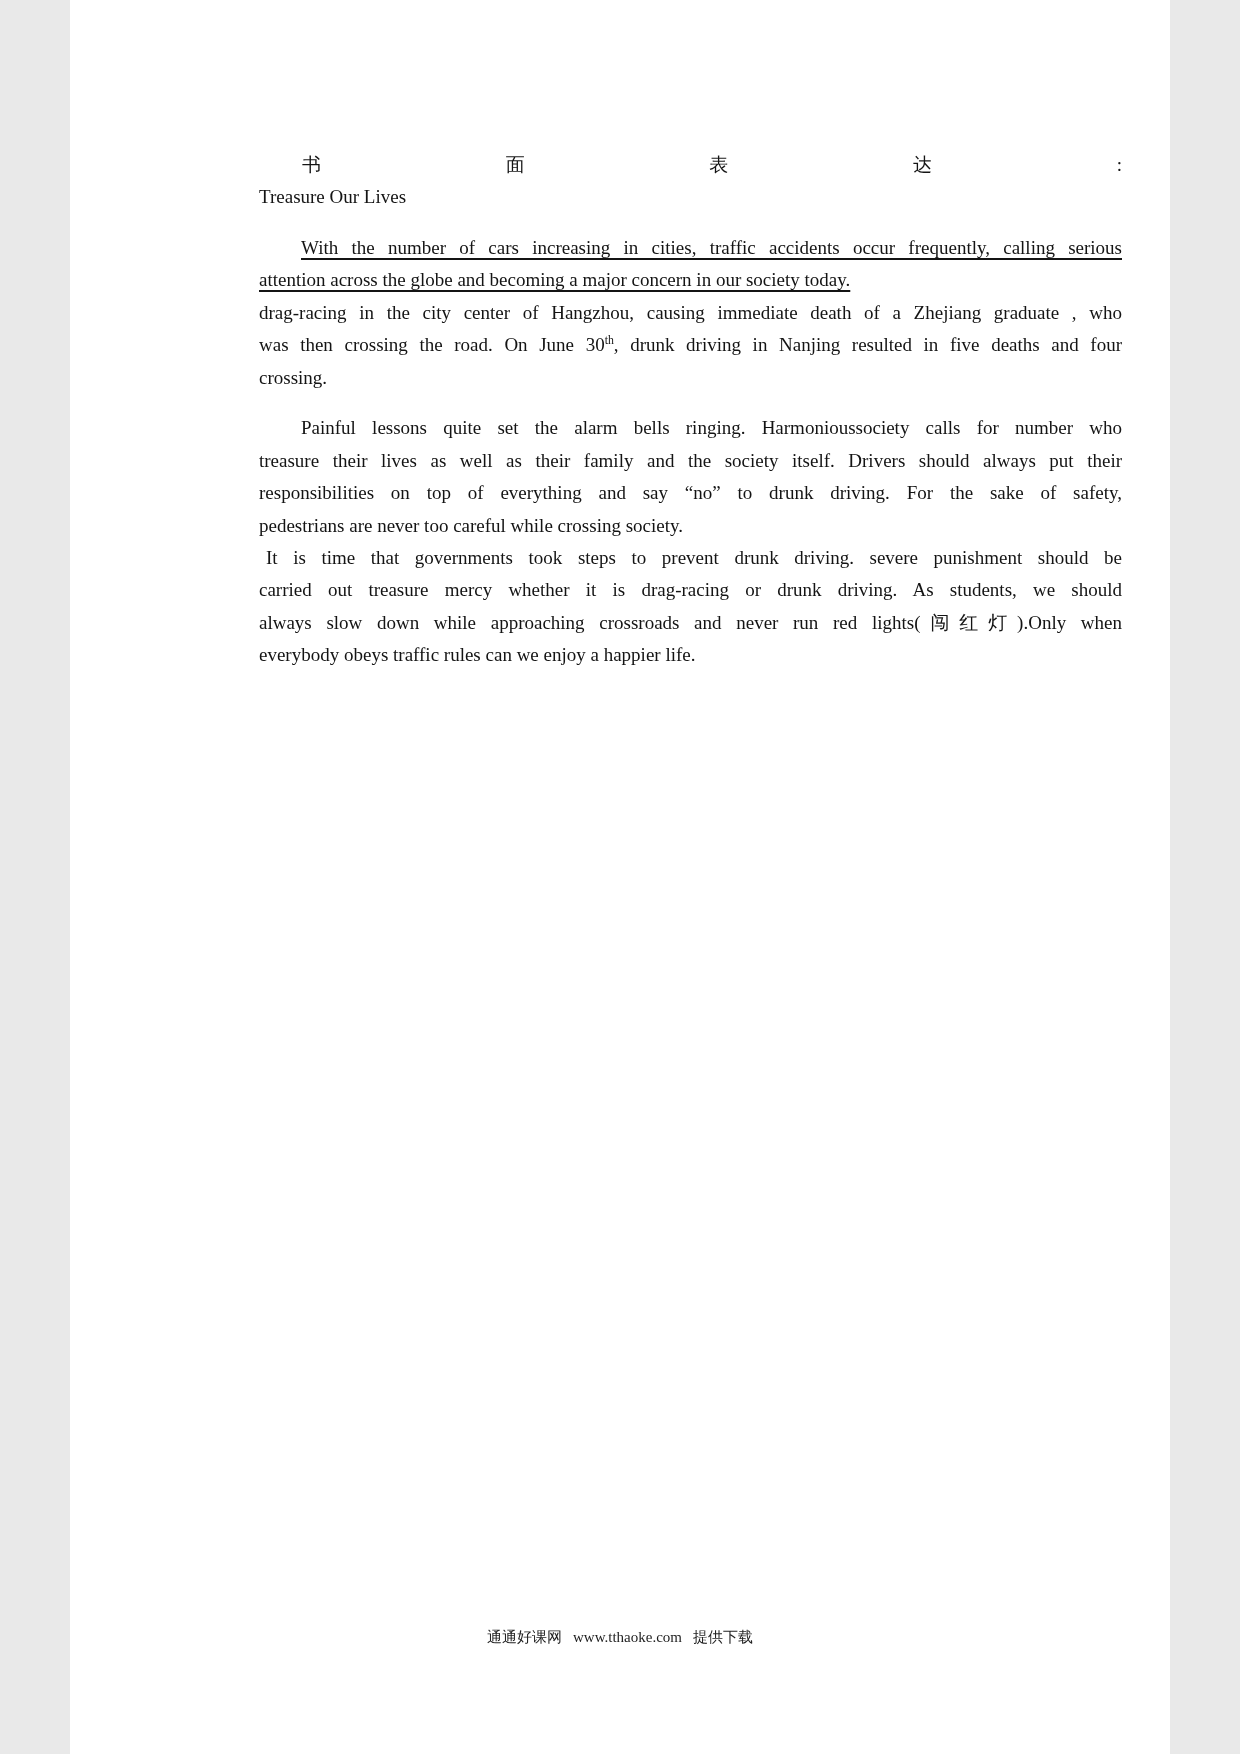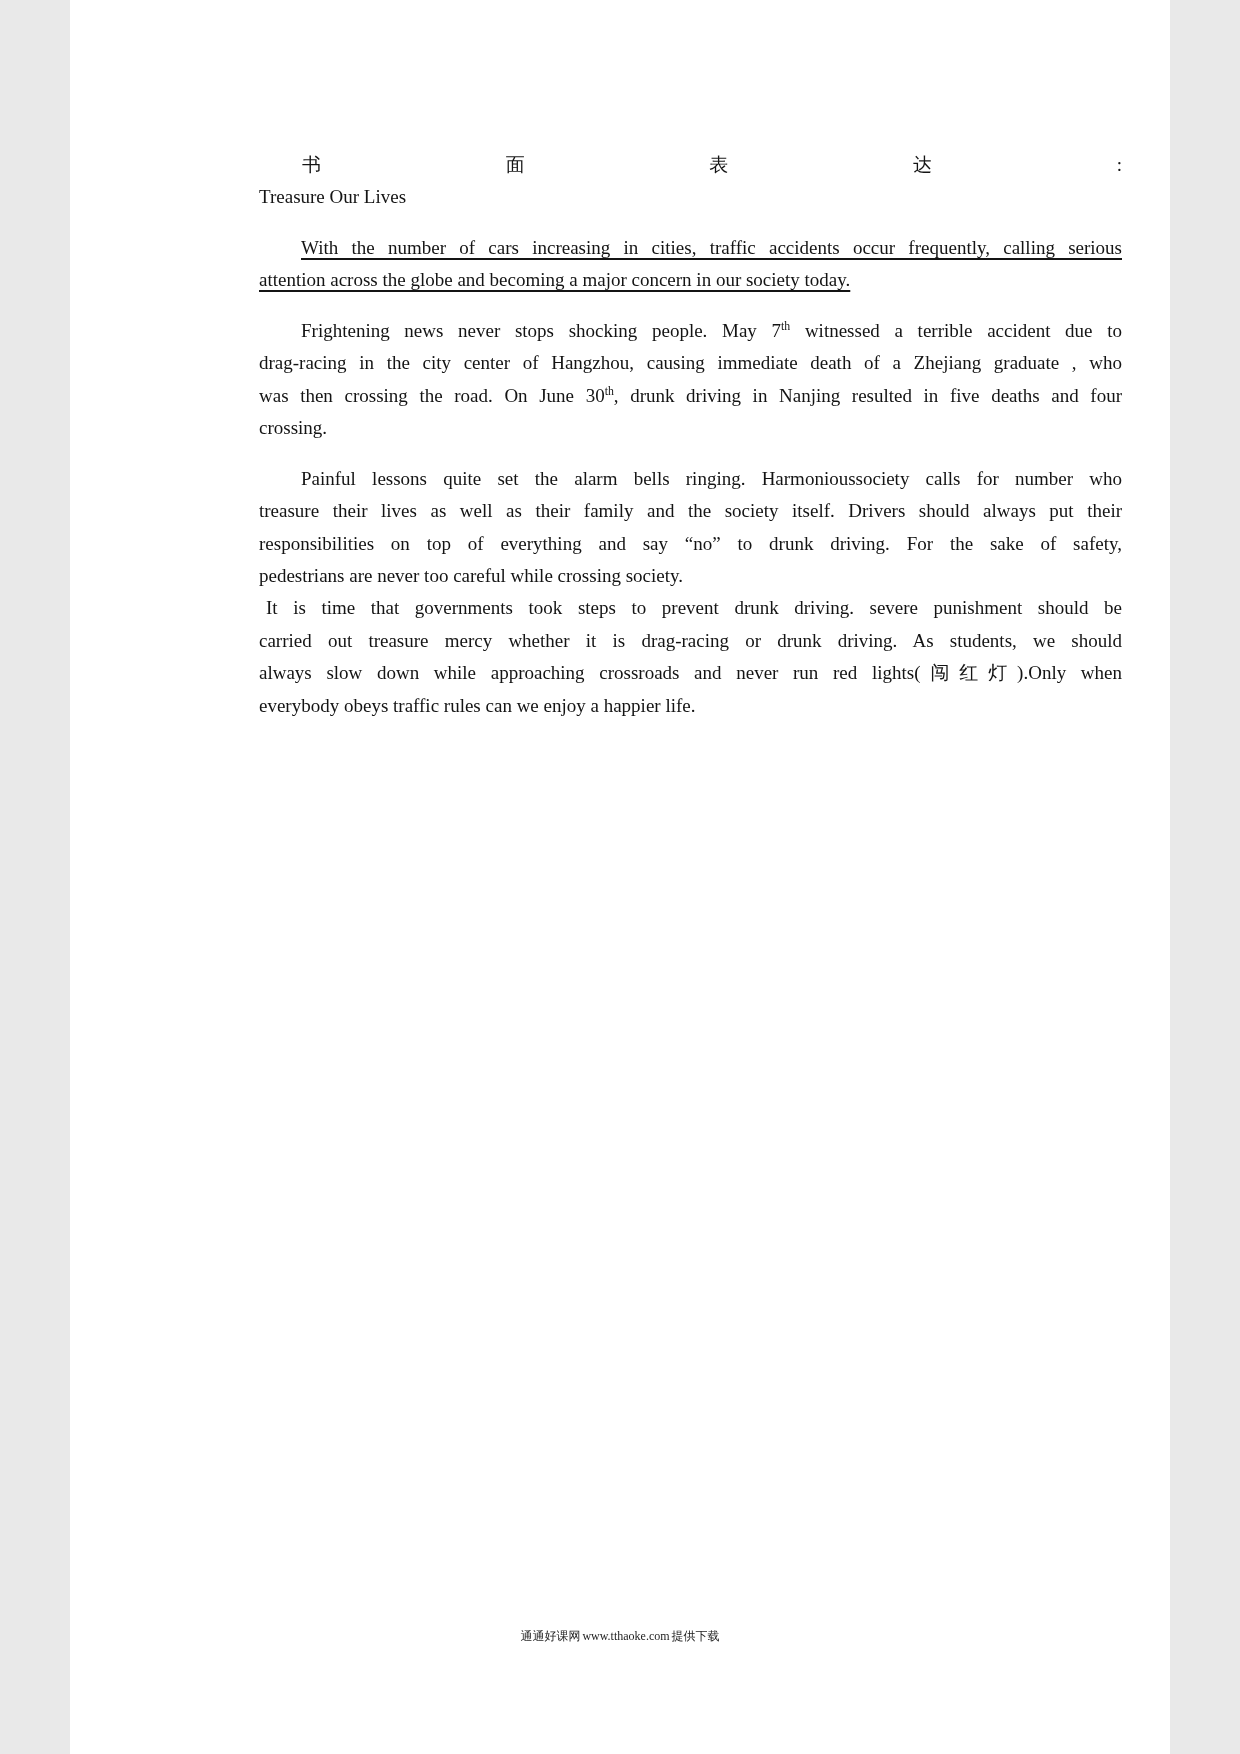--- a/index.html
+++ b/index.html
@@ -58,39 +58,38 @@
     vertical-align: super;
   }
   .footer {
     position: absolute;
     left: 0;
     right: 0;
     top: 1628px;
     display: flex;
     justify-content: center;
     align-items: baseline;
-    gap: 2px;
-    font-size: 12px;
+    gap: 11px;
+    font-size: 15px;
     color: #1d1d1d;
   }
 </style>
 </head>
 <body>
 
 <div class="page">
   <div class="text-column">
     <div class="line section-label">书面表达:</div>
     <div class="line essay-title last">Treasure Our Lives</div>
     <div id="essay-body">
         <div class="paragraph indent-normal underlined">
           <div class="line first">With the number of cars increasing in cities, traffic accidents occur frequently, calling serious</div>
           <div class="line last">attention across the globe and becoming a major concern in our society today.</div>
         </div>
         <div class="paragraph indent-normal">
-          <div class="line first">Frightening news never stops shocking people. May 7<sup>th</sup> witnessed a terrible accident due to</div>
           <div class="line">drag-racing in the city center of Hangzhou, causing immediate death of a Zhejiang graduate , who</div>
           <div class="line">was then crossing the road. On June 30<sup>th</sup>, drunk driving in Nanjing resulted in five deaths and four</div>
           <div class="line last">crossing.</div>
         </div>
         <div class="paragraph indent-normal">
           <div class="line first">Painful lessons quite set the alarm bells ringing. Harmonioussociety calls for number who</div>
           <div class="line">treasure their lives as well as their family and the society itself. Drivers should always put their</div>
           <div class="line">responsibilities on top of everything and say “no” to drunk driving. For the sake of safety,</div>
           <div class="line last">pedestrians are never too careful while crossing society.</div>
         </div>

